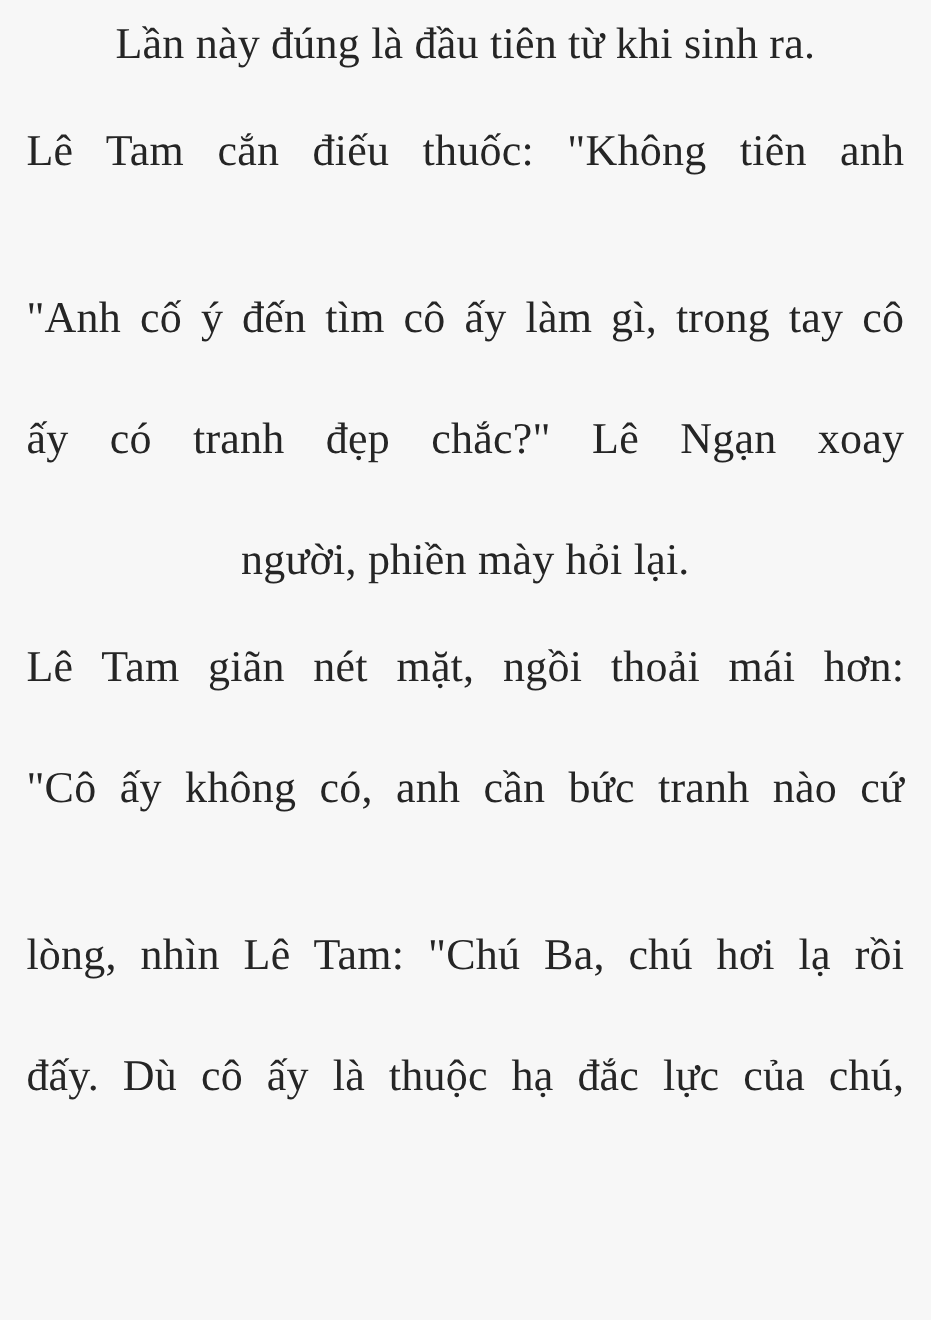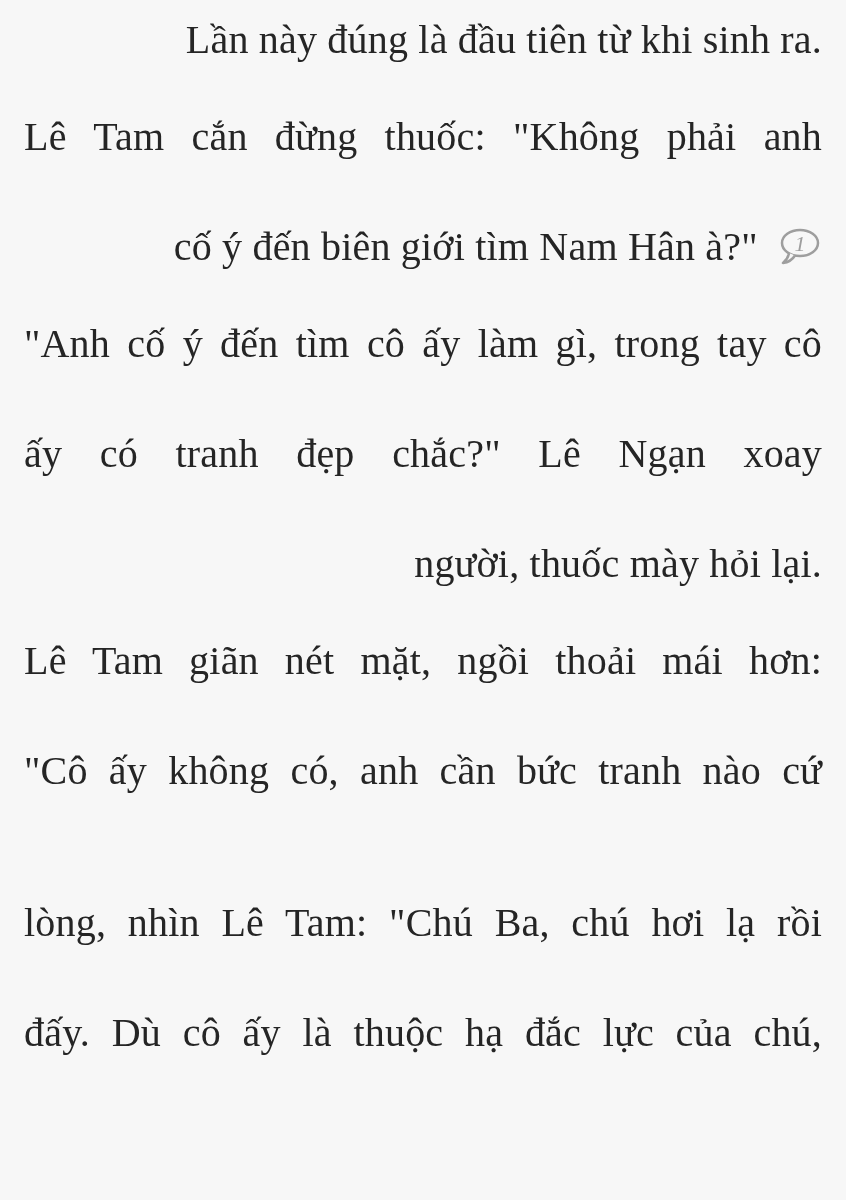--- a/index.html
+++ b/index.html
@@ -28,48 +28,43 @@
     text-align: justify;
   }
   
   .line.justify::after {
     content: "";
     display: inline-block;
     width: 100%;
     height: 0;
   }
   .line.last {
-    text-align: right;
+    text-align: center;
   }
   .comment-badge {
     display: inline-block;
     vertical-align: -8px;
     margin-left: 10px;
     cursor: pointer;
   }
 </style>
 </head>
 <body>
 
 <main class="reader-content">
     <p class="para">
       <span class="line last">Lần này đúng là đầu tiên từ khi sinh ra.</span>
     </p>
     <p class="para">
-      <span class="line justify">Lê Tam cắn đừng thuốc: "Không phải anh</span>
-      <span class="line last">cố ý đến biên giới tìm Nam Hân à?" <svg width="44" height="40" viewBox="0 0 44 40" class="comment-badge">
-          <ellipse cx="22" cy="15" rx="18" ry="13" fill="none" stroke="#9e9e9e" stroke-width="2.5"></ellipse>
-          <path d="M11 25 Q10 31 5 35 Q13 34 17 27.5" fill="#f7f7f7" stroke="#9e9e9e" stroke-width="2.5" stroke-linejoin="round"></path>
-          <text x="22" y="23" text-anchor="middle" font-size="22" font-style="italic" fill="#9e9e9e">1</text>
-        </svg></span>
+      <span class="line justify">Lê Tam cắn điếu thuốc: "Không tiên anh</span>
     </p>
     <p class="para">
       <span class="line justify">"Anh cố ý đến tìm cô ấy làm gì, trong tay cô</span>
       <span class="line justify">ấy có tranh đẹp chắc?" Lê Ngạn xoay</span>
-      <span class="line last">người, thuốc mày hỏi lại.</span>
+      <span class="line last">người, phiền mày hỏi lại.</span>
     </p>
     <p class="para">
       <span class="line justify">Lê Tam giãn nét mặt, ngồi thoải mái hơn:</span>
       <span class="line justify">"Cô ấy không có, anh cần bức tranh nào cứ</span>
     </p>
     <p class="para">
       <span class="line justify">lòng, nhìn Lê Tam: "Chú Ba, chú hơi lạ rồi</span>
       <span class="line justify">đấy. Dù cô ấy là thuộc hạ đắc lực của chú,</span>
     </p>
   </main>

